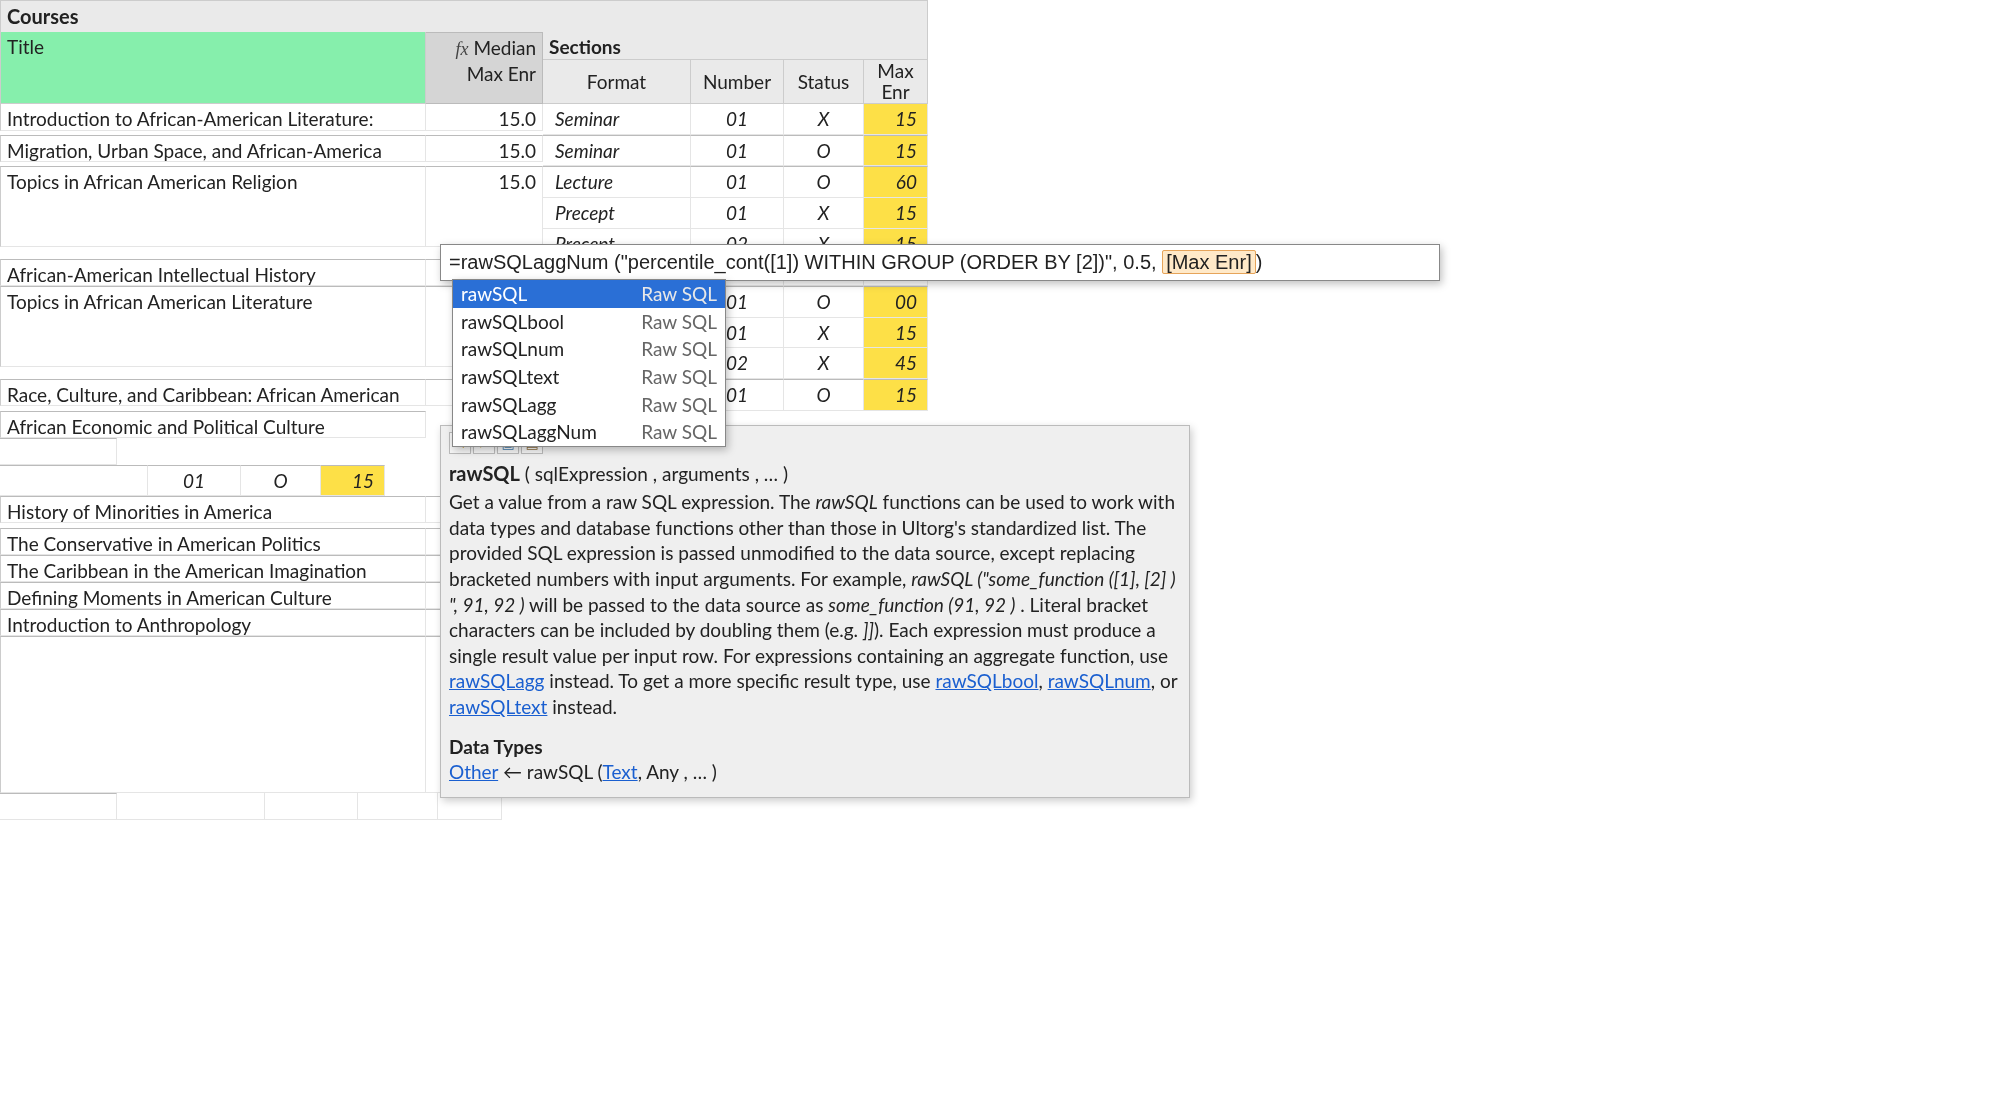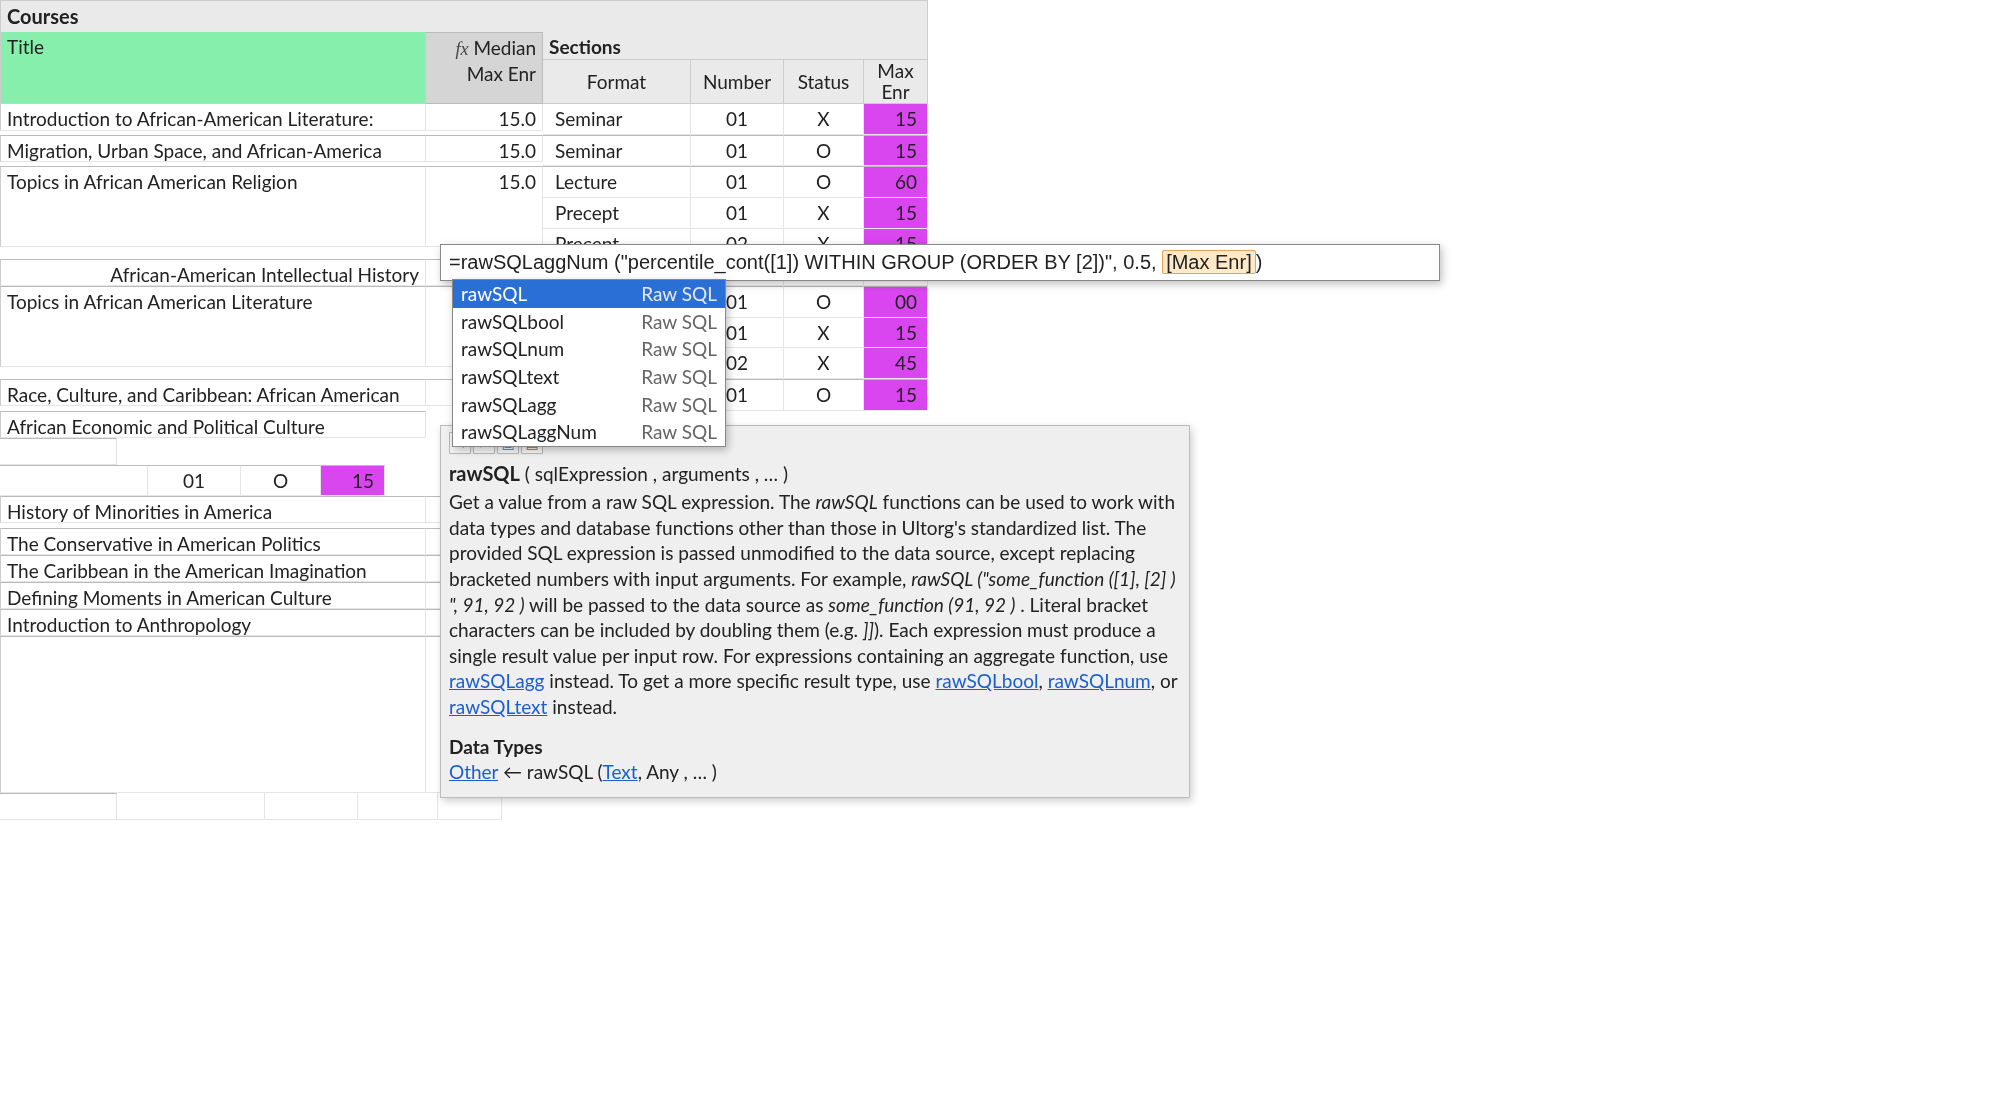--- a/index.html
+++ b/index.html
@@ -28,28 +28,28 @@
     text-overflow: clip;
   }
   .title-col { width: 426px; }
   .median-col { width: 117px; text-align: right; background:#d9d9d9;}
   .median-col.hdr-top { background:#d9d9d9; }
   .format-sub { width: 148px; }
   .number-sub { width: 93px; text-align:center;}
   .status-sub { width: 80px; text-align:center;}
   .maxenr-sub { width: 64px; text-align:center;}
   .maxenr-hdr { background:#e8873a; }
-  .maxenr-cell { background:#d946ef; text-align:right; padding-right:10px;}
+  .maxenr-cell { background:#fde047; text-align:right; padding-right:10px;}
   .courses-hdr { font-weight:bold; font-size:20px; background:#eaeaea; border:1px solid #ccc; border-bottom:none; padding:2px 6px;}
   .col-hdr { background:#eaeaea; }
   .body-row .cell { border-right:1px solid #e5e5e5; border-bottom:1px solid #e5e5e5;}
   .body-row .title-col { border-left:1px solid #ccc;}
   .body-row .median-col { background:#fff; }
   .fx { font-style: italic; font-family: Georgia, serif; font-size:18px; color:#444;}
-  .section-row { display:flex;}
+  .section-row { display:flex;font-style:italic;}
   .section-row .cell { border-right:1px solid #e5e5e5; border-bottom:1px solid #e5e5e5;}
   .sections-stack { display:flex; flex-direction:column;}
   .group-top { border-top:1px solid #bbb;}
   
   .formula-bar {
     position:absolute;
     left:440px; top:244px;
     width:1000px;
     background:#fff;
     border:1px solid #888;
@@ -185,21 +185,21 @@
           </div>
           <div class="section-row">
             <div class="cell format-sub format-cell">Precept</div>
             <div class="cell number-sub number-cell">02</div>
             <div class="cell status-sub status-cell">X</div>
             <div class="cell maxenr-sub maxenr-cell">15</div>
           </div>
         </div>
       </div>
       <div class="row body-row" style="width: 928px;">
-        <div class="cell title-col group-top" style="height: 27px; text-align: right;">African-American Intellectual History</div>
+        <div class="cell title-col group-top" style="height: 27px;">African-American Intellectual History</div>
         <div class="cell median-col group-top" style="background: rgb(255, 255, 255); height: 27px;"></div>
         <div class="sections-stack" style="width: 385px;">
           <div class="section-row" style="height: 27px;">
             <div class="cell format-sub"></div>
             <div class="cell number-sub"></div>
             <div class="cell status-sub"></div>
             <div class="cell maxenr-sub" style="background: rgb(255, 255, 255);"></div>
           </div>
         </div>
       </div>

